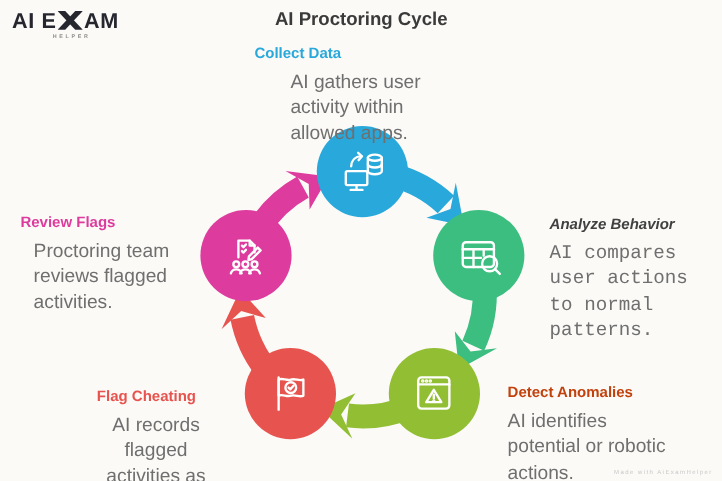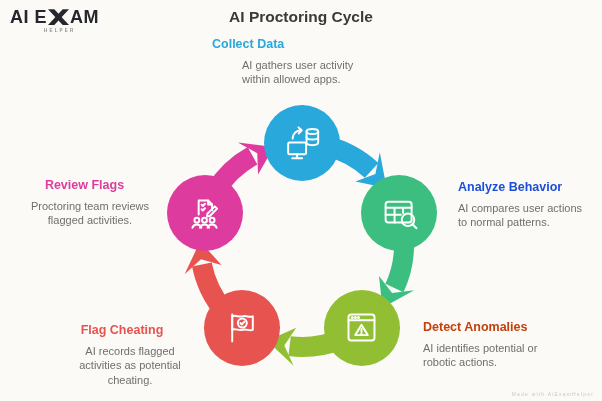--- a/index.html
+++ b/index.html
@@ -16,30 +16,30 @@
   #main-title{position:absolute;top:8px;left:0;right:0;text-align:center;font-size:15.5px;font-weight:700;color:#3A3A3A;}
 
   
   #arrows{position:absolute;left:0;top:0;z-index:1;}
   .node{position:absolute;border-radius:50%;display:flex;align-items:center;justify-content:center;z-index:2;}
   .node svg{display:block;}
 
   
   .label-block{position:absolute;z-index:3;}
   .node-title{font-size:12.5px;font-weight:700;margin:0 0 6px 0;line-height:1.1;}
-  .node-desc{font-size:11px;color:#6F6F6F;line-height:1.34;margin:0;}
+  .node-desc{font-size:16px;color:#6F6F6F;line-height:1.34;margin:0;}
   #lb-collect{left:212px;top:38px;width:188px;text-align:left;}
   #lb-collect .node-desc{max-width:128px;margin:0 auto;}
   #lb-analyze{left:458px;top:181px;width:140px;text-align:left;}
-  #lb-analyze .node-desc{max-width:126px;}
+  #lb-analyze .node-desc{max-width:126px;font-family:Liberation Mono, monospace;}
   #lb-detect{left:423px;top:321px;width:155px;text-align:left;}
   #lb-detect .node-desc{max-width:134px;}
   #lb-flag{left:57px;top:324px;width:130px;text-align:center;}
   #lb-flag .node-desc{max-width:114px;margin-left:auto;}
-  #lb-review{left:17px;top:179px;width:135px;text-align:center;}
+  #lb-review{left:17px;top:179px;width:135px;text-align:left;}
   #lb-review .node-desc{max-width:124px;margin-left:auto;}
 
   
   #footer{position:absolute;right:8px;bottom:4px;text-align:right;}
   #handle{font-size:13.5px;font-weight:700;color:#111;line-height:1.2;}
   #fine-print{font-size:5px;letter-spacing:1.2px;color:#C8C8C8;margin-top:1px;}
 </style>
 </head>
 <body>
 
@@ -141,21 +141,21 @@
         <path d="M27.5 40a5.2 5.2 0 0 1 10 0"></path>
       </g>
     </svg>
   </div>
 
   <div class="label-block" id="lb-collect">
     <p class="node-title" style="color: rgb(41, 168, 219);">Collect Data</p>
     <p class="node-desc">AI gathers user activity within allowed apps.</p>
   </div>
   <div class="label-block" id="lb-analyze">
-    <p class="node-title" style="color: #1d4ed8;">Analyze Behavior</p>
+    <p class="node-title" style="color: #404040; font-style: italic;">Analyze Behavior</p>
     <p class="node-desc">AI compares user actions to normal patterns.</p>
   </div>
   <div class="label-block" id="lb-detect">
     <p class="node-title" style="color: #c2410c;">Detect Anomalies</p>
     <p class="node-desc">AI identifies potential or robotic actions.</p>
   </div>
   <div class="label-block" id="lb-flag">
     <p class="node-title" style="color: rgb(231, 83, 78);">Flag Cheating</p>
     <p class="node-desc">AI records flagged activities as potential cheating.</p>
   </div>

